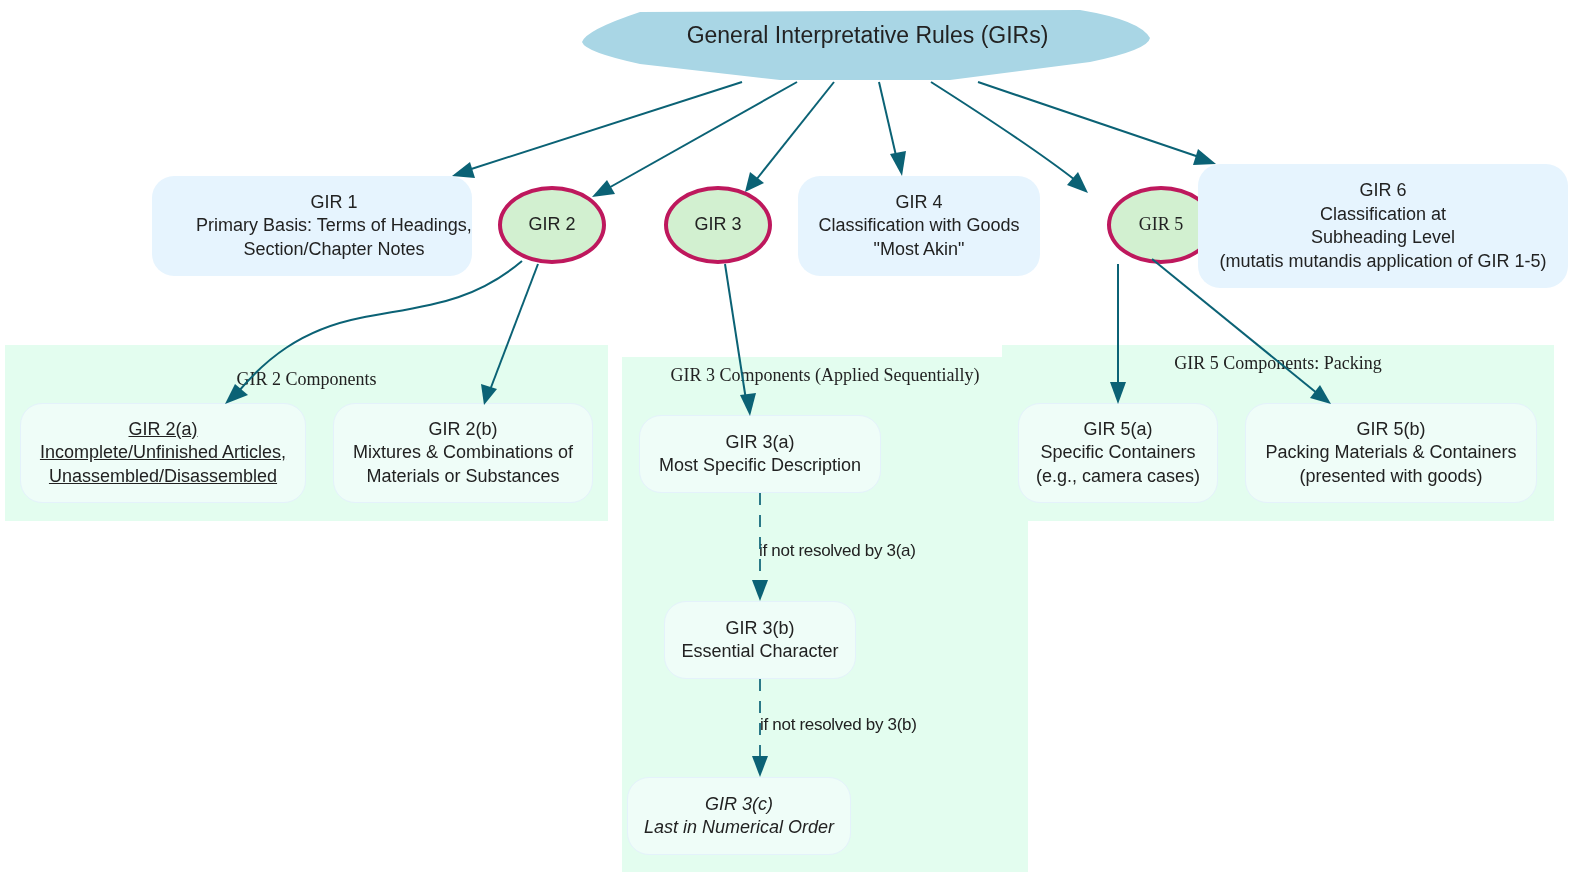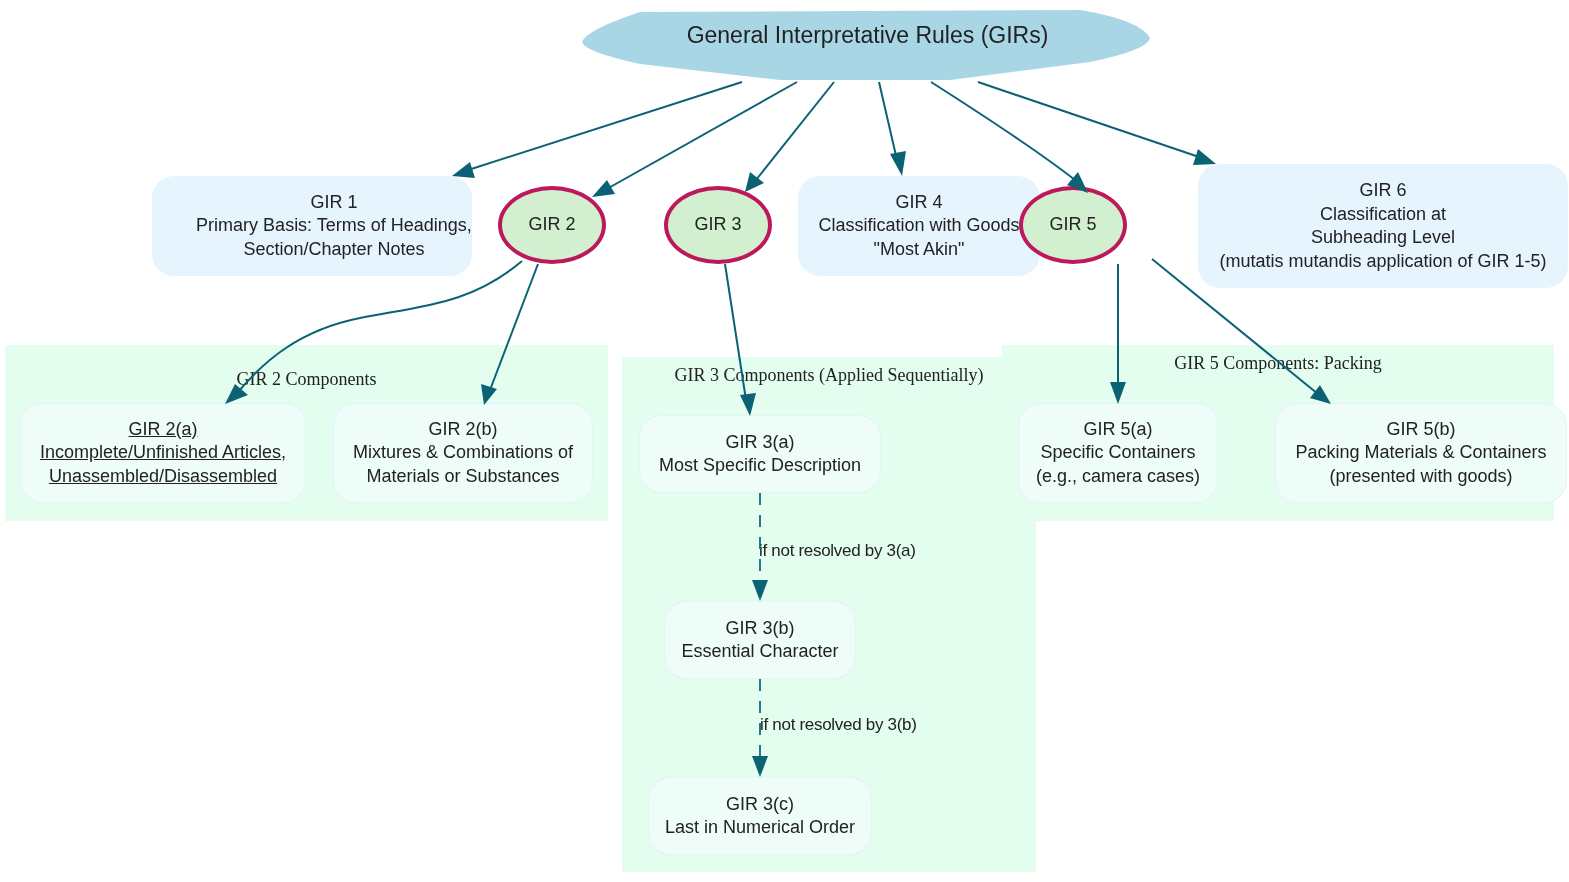--- a/index.html
+++ b/index.html
@@ -17,21 +17,21 @@
     .title-text { position: absolute; left: 580px; width: 575px; top: 22px; text-align: center; font-size: 23px; color: #222; }
   </style>
 </head>
 <body>
 
 <div id="canvas">
 
   <div class="cluster" style="left:5px; top:345px; width:603px; height:176px;">
     <div class="cluster-label" style="top:24px;">GIR 2 Components</div>
   </div>
-  <div class="cluster" style="left:622px; top:357px; width:414px; height:515px;">
+  <div class="cluster" style="left:622px; top:357px; width:366px; height:515px;padding-left:40px;">
     <div class="cluster-label" style="top:8px;">GIR 3 Components (Applied Sequentially)</div>
   </div>
   <div class="cluster" style="left:1002px; top:345px; width:552px; height:176px;">
     <div class="cluster-label" style="top:8px;">GIR 5 Components: Packing</div>
   </div>
 
   <svg width="1569" height="882">
     <path d="M 640 12 L 1080 10 Q 1140 20 1150 38 Q 1148 50 1090 62 L 950 80 L 780 80 L 640 64 Q 585 52 582 42 Q 586 30 640 12 Z" fill="#a9d6e5"></path>
   </svg>
   <div class="title-text">General Interpretative Rules (GIRs)</div>
@@ -45,21 +45,21 @@
     <span>GIR 2</span>
   </div>
   <div class="node ellipse" style="left:664px; top:186px; width:108px; height:78px;">
     <span>GIR 3</span>
   </div>
   <div class="node box-main" style="left:798px; top:176px; width:242px; height:100px;">
     <span>GIR 4</span>
     <span>Classification with Goods</span>
     <span>"Most Akin"</span>
   </div>
-  <div class="node ellipse" style="left:1019px; top:186px; width:108px; height:78px;">
+  <div class="node ellipse" style="left:1107px; top:186px; width:108px; height:78px;font-family:Liberation Serif, serif;">
     <span>GIR 5</span>
   </div>
   <div class="node box-main" style="left:1198px; top:164px; width:370px; height:124px;">
     <span>GIR 6</span>
     <span>Classification at</span>
     <span>Subheading Level</span>
     <span>(mutatis mutandis application of GIR 1-5)</span>
   </div>
 
   <div class="node box-sub" style="left:20px; top:403px; width:286px; height:100px;text-decoration:underline;">
@@ -74,33 +74,33 @@
   </div>
 
   <div class="node box-sub" style="left:639px; top:415px; width:242px; height:78px;">
     <span>GIR 3(a)</span>
     <span>Most Specific Description</span>
   </div>
   <div class="node box-sub" style="left:664px; top:601px; width:192px; height:78px;">
     <span>GIR 3(b)</span>
     <span>Essential Character</span>
   </div>
-  <div class="node box-sub" style="left:648px; top:777px; width:224px; height:78px;">
+  <div class="node box-sub" style="left:627px; top:777px; width:224px; height:78px;font-style:italic;">
     <span>GIR 3(c)</span>
     <span>Last in Numerical Order</span>
   </div>
   <div class="edge-label" style="left:759px; top:541px;">if not resolved by 3(a)</div>
   <div class="edge-label" style="left:760px; top:715px;">if not resolved by 3(b)</div>
 
   <div class="node box-sub" style="left:1018px; top:403px; width:200px; height:100px;align-items:center;">
     <span>GIR 5(a)</span>
     <span>Specific Containers</span>
     <span>(e.g., camera cases)</span>
   </div>
-  <div class="node box-sub" style="left:1275px; top:403px; width:292px; height:100px;">
+  <div class="node box-sub" style="left:1245px; top:403px; width:292px; height:100px;">
     <span>GIR 5(b)</span>
     <span>Packing Materials &amp; Containers</span>
     <span>(presented with goods)</span>
   </div>
 
   <svg width="1569" height="882" id="edges-layer">
     <defs>
       <marker id="arrow" viewBox="0 0 10 10" refX="9" refY="5" markerWidth="7" markerHeight="7" orient="auto-start-reverse" markerUnits="userSpaceOnUse">
         <path d="M0,0 L10,5 L0,10 Z" fill="#0b6275"></path>
       </marker>

